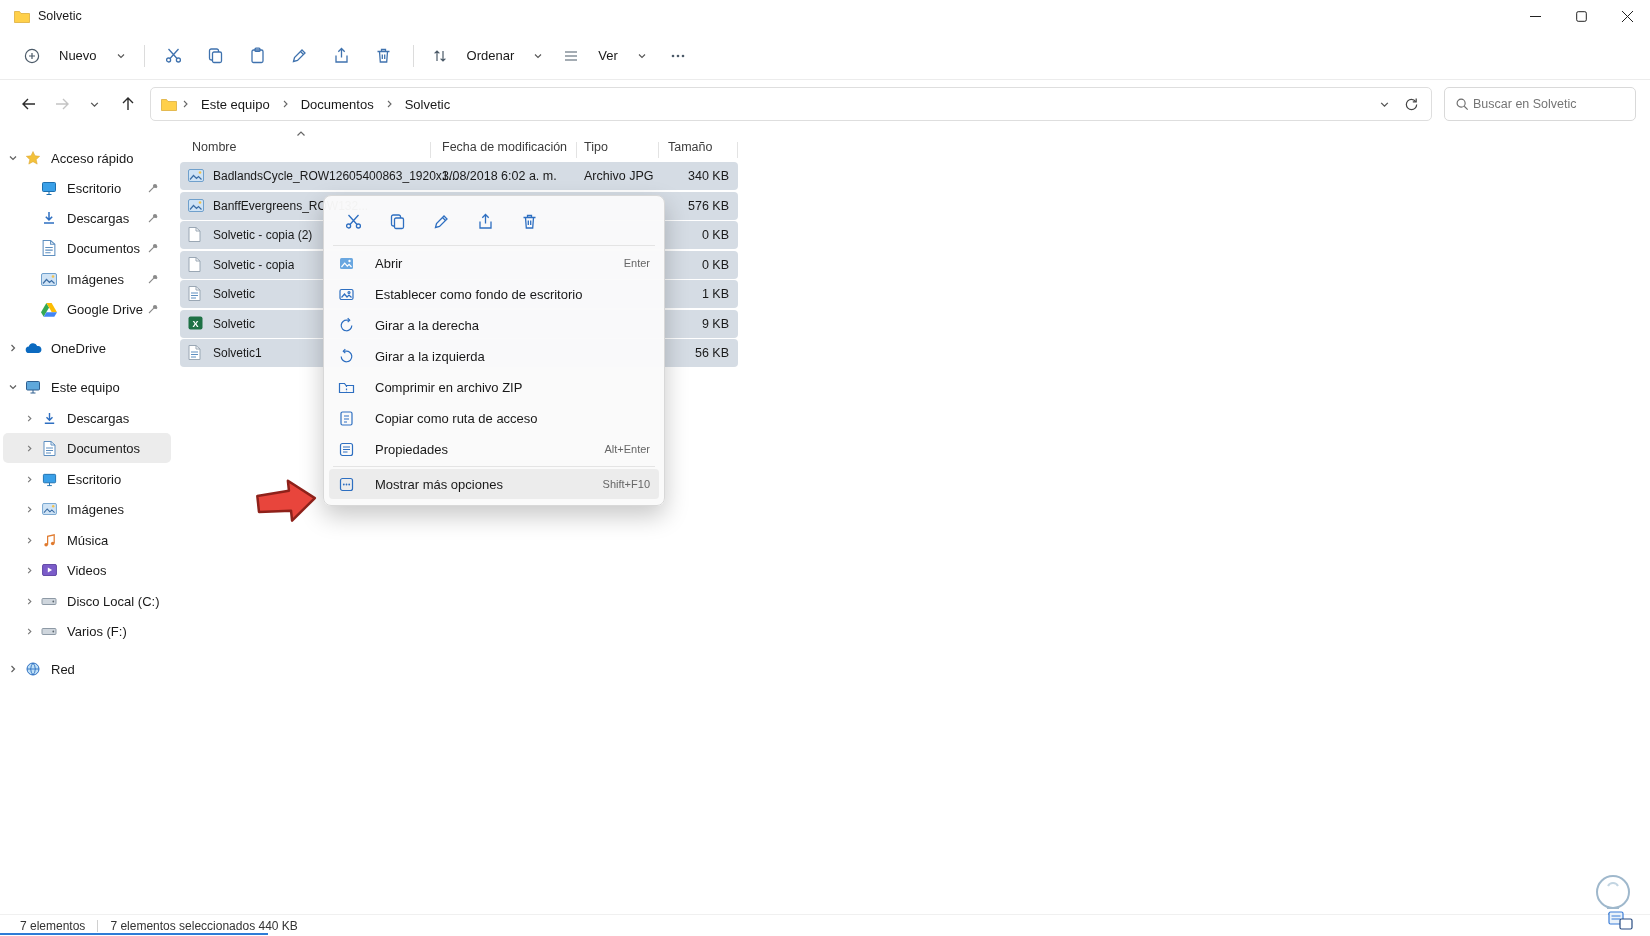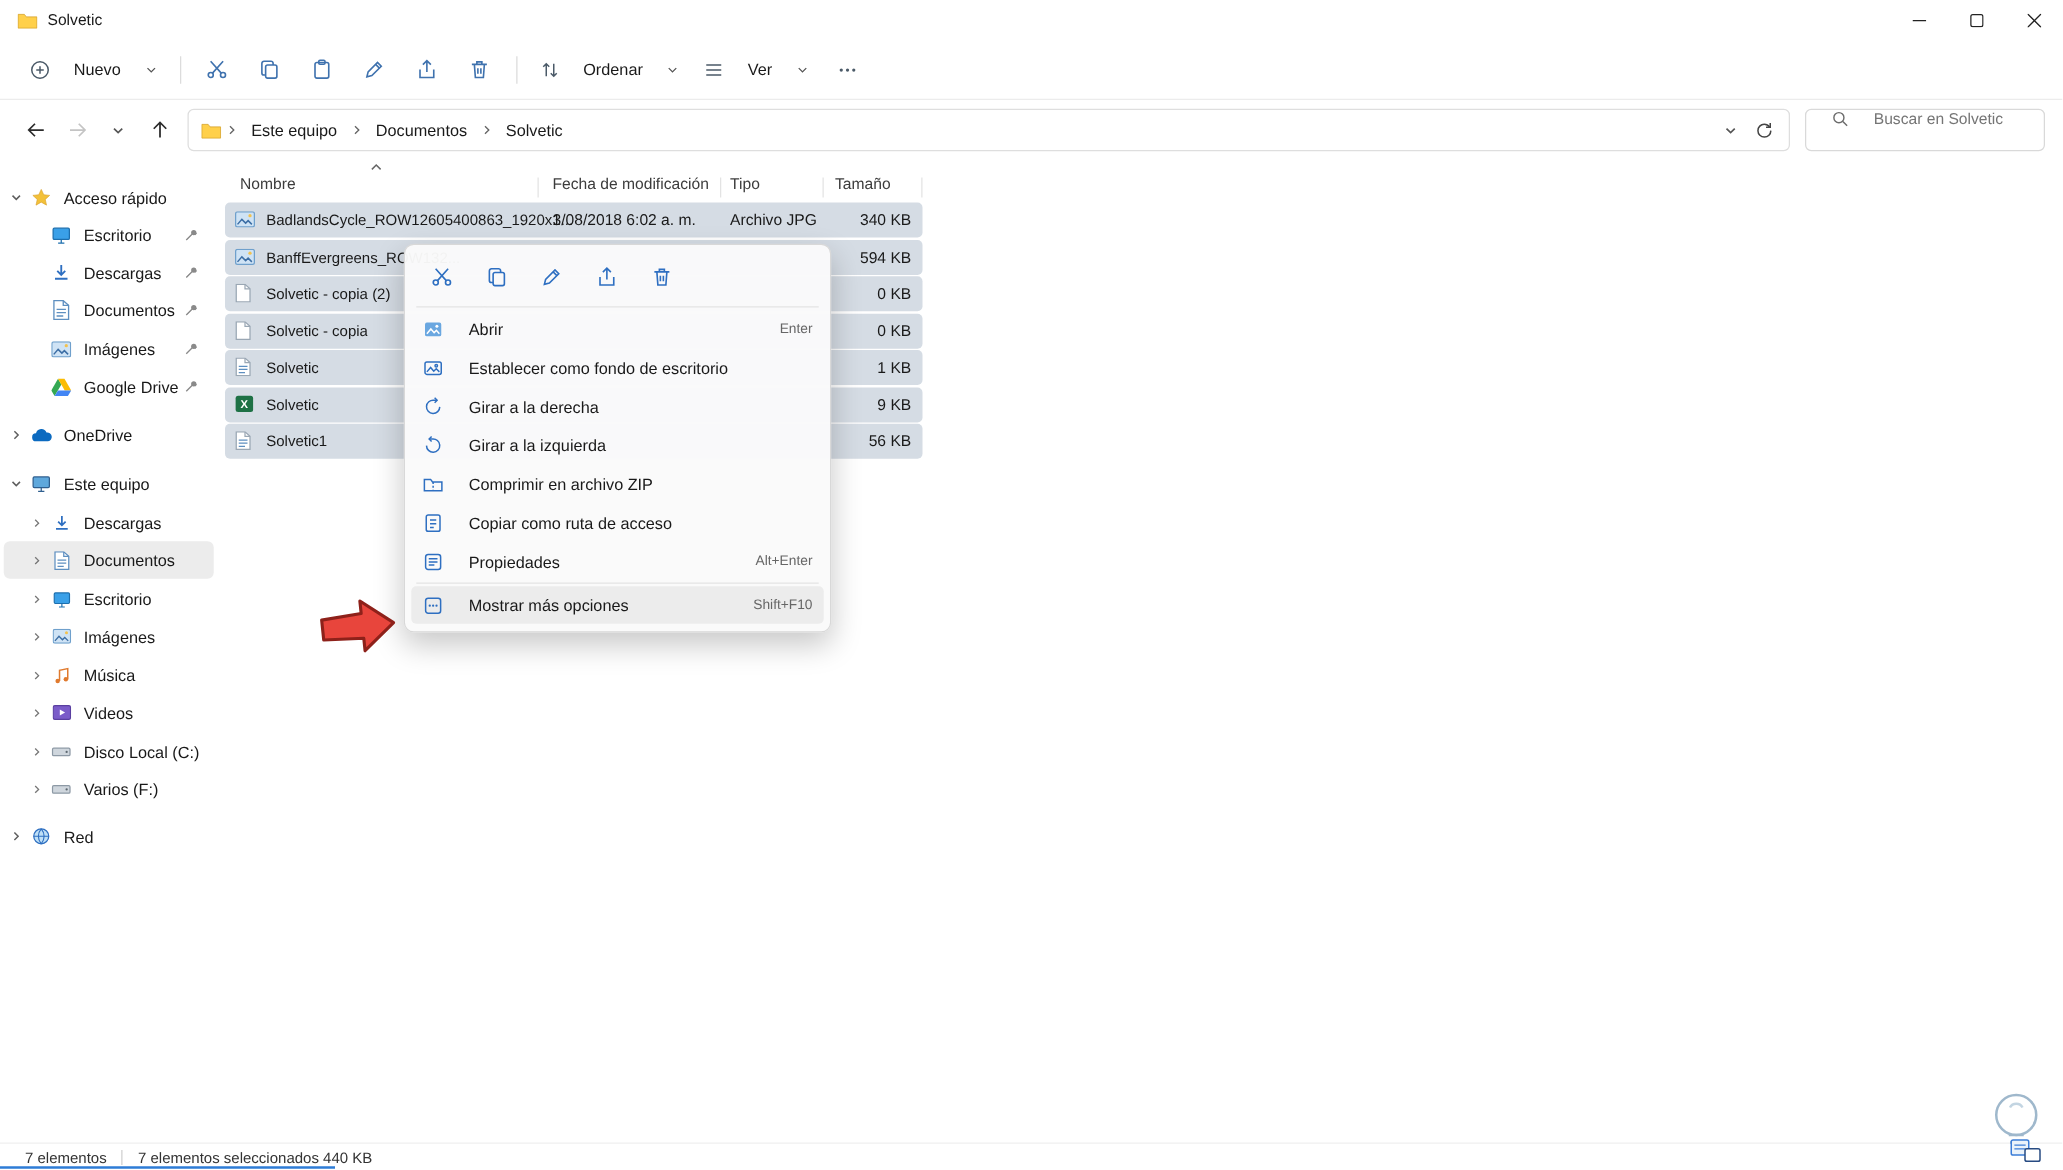--- a/index.html
+++ b/index.html
@@ -16,21 +16,21 @@
 .tbtn{display:flex;align-items:center;gap:19px;padding:8px 10px;border-radius:5px;border:none;background:transparent;font-size:13px;color:#191919;font-family:inherit;cursor:pointer}
 .ticon{width:42px;height:38px;display:flex;align-items:center;justify-content:center;border:none;background:transparent;border-radius:5px;cursor:pointer}
 .tsep{width:1px;height:22px;background:#dcdcdc;margin:0 8px}
 
 .navbar{position:absolute;top:80px;left:0;right:0;height:48px;display:flex;align-items:center;padding:0 12px;background:#fff}
 .nbtn{width:33px;height:34px;display:flex;align-items:center;justify-content:center;border:none;background:transparent;border-radius:5px;cursor:pointer}
 .addressbar{margin-left:6px;width:1282px;height:34px;border:1px solid #dedede;border-radius:5px;display:flex;align-items:center;gap:2px;padding:0 10px;background:#fff}
 .crumb{padding:4px 7px;border-radius:4px;font-size:13px;white-space:nowrap;cursor:pointer}
 .bsep{display:flex;align-items:center;padding:0 2px}
 .addr-right{margin-left:auto;display:flex;align-items:center;gap:14px;padding-right:2px}
-.searchbox{margin-left:12px;width:192px;height:34px;border:1px solid #d9d9d9;border-radius:5px;display:flex;align-items:flex-start;gap:20px;padding:0 20px;background:#fff}
+.searchbox{margin-left:12px;width:192px;height:34px;border:1px solid #d9d9d9;border-radius:5px;display:flex;align-items:center;gap:4px;padding:0 10px;background:#fff}
 .searchbox input{border:none;outline:none;width:145px;font-size:12.5px;font-family:inherit;color:#333;background:transparent}
 .searchbox input::placeholder{color:#757575}
 
 .sidebar{position:absolute;top:128px;left:0;width:174px;bottom:22px;background:#fff}
 .side-item{position:absolute;left:3px;right:3px;height:30px;display:flex;align-items:center;border-radius:5px;font-size:13px;cursor:pointer}
 .side-item.sel{background:#ececec}
 .chev{width:20px;flex:0 0 20px;display:flex;justify-content:center;align-items:center}
 .nochev{width:20px;flex:0 0 20px}
 .ind{width:16px;flex:0 0 16px}
 .sic{width:20px;flex:0 0 20px;display:flex;justify-content:center;align-items:center;margin-right:8px}
@@ -575,21 +575,21 @@
     <span class="fic">
         <svg width="16" height="13" viewBox="0 0 16 13">
           <rect x=".5" y=".5" width="15" height="12" rx="1.5" fill="#cfe3f5" stroke="#6fa0cc"></rect>
           <path d="M2 10.5l3.5-4 3 3 2-2 3 3" fill="none" stroke="#3c6ea5" stroke-width="1.2"></path>
           <circle cx="12" cy="3.5" r="1.3" fill="#f2c14e"></circle>
         </svg>
       </span>
     <span class="fname">BanffEvergreens_ROW132...</span>
     <span class="fdate"></span>
     <span class="ftype"></span>
-    <span class="fsize">594 KB</span>
+    <span class="fsize">576 KB</span>
   </div>
 
   <div class="frow" style="top:93px">
     <span class="fic2">
         <svg width="13" height="15" viewBox="0 0 13 15">
           <path d="M1 .5h7L12 4v10.5H1z" fill="#fff" stroke="#9aa7b4"></path>
           <path d="M8 .5V4h4" fill="none" stroke="#9aa7b4"></path>
         </svg>
       </span>
     <span class="fname">Solvetic - copia (2)</span>

